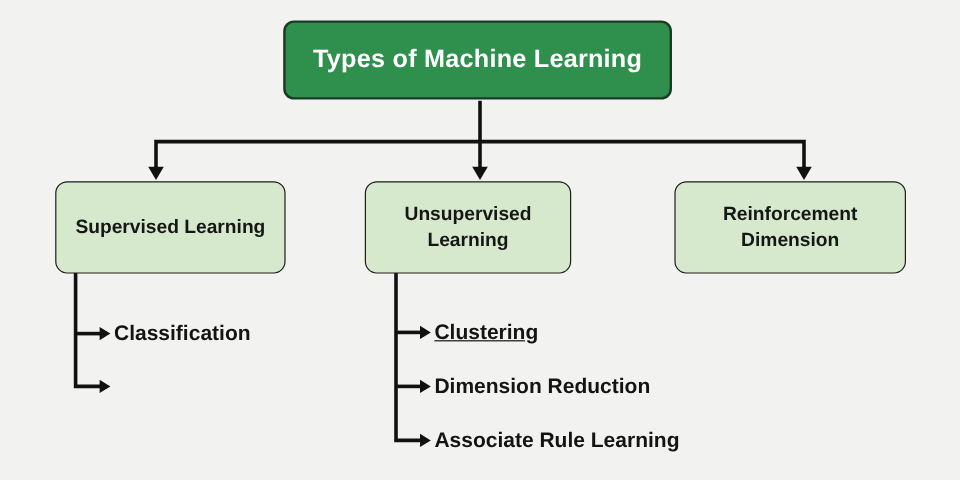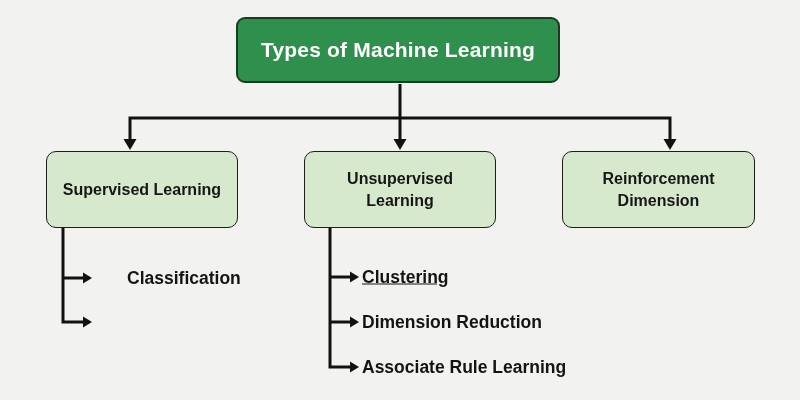--- a/index.html
+++ b/index.html
@@ -56,31 +56,31 @@
     padding: 0 14px;
   }
   .child-box .child-label {
     color: #161616;
     font-size: 16px;
     font-weight: 700;
     line-height: 1.35;
     text-align: center;
   }
   .box-supervised   { left: 46px;  width: 192px; }
-  .box-unsupervised { left: 304px; width: 192px; }
+  .box-unsupervised { left: 304px; width: 172px; }
   .box-reinforcement{ left: 562px; width: 193px; }
   .leaf-label {
     position: absolute;
     transform: translateY(-50%);
     color: #141414;
     font-size: 17.5px;
     font-weight: 700;
     white-space: nowrap;
   }
-  .leaf-classification { left: 95px;  top: 278px; margin-left: 32px; }
+  .leaf-classification { left: 95px;  top: 278px; }
   .leaf-regression     { left: 95px;  top: 322px; }
   .leaf-clustering     { left: 362px; top: 277px; text-decoration: underline; }
   .leaf-dimension      { left: 362px; top: 322px; }
   .leaf-associate      { left: 362px; top: 367px; }
 </style>
 </head>
 <body>
 
 <div class="stage">
 

